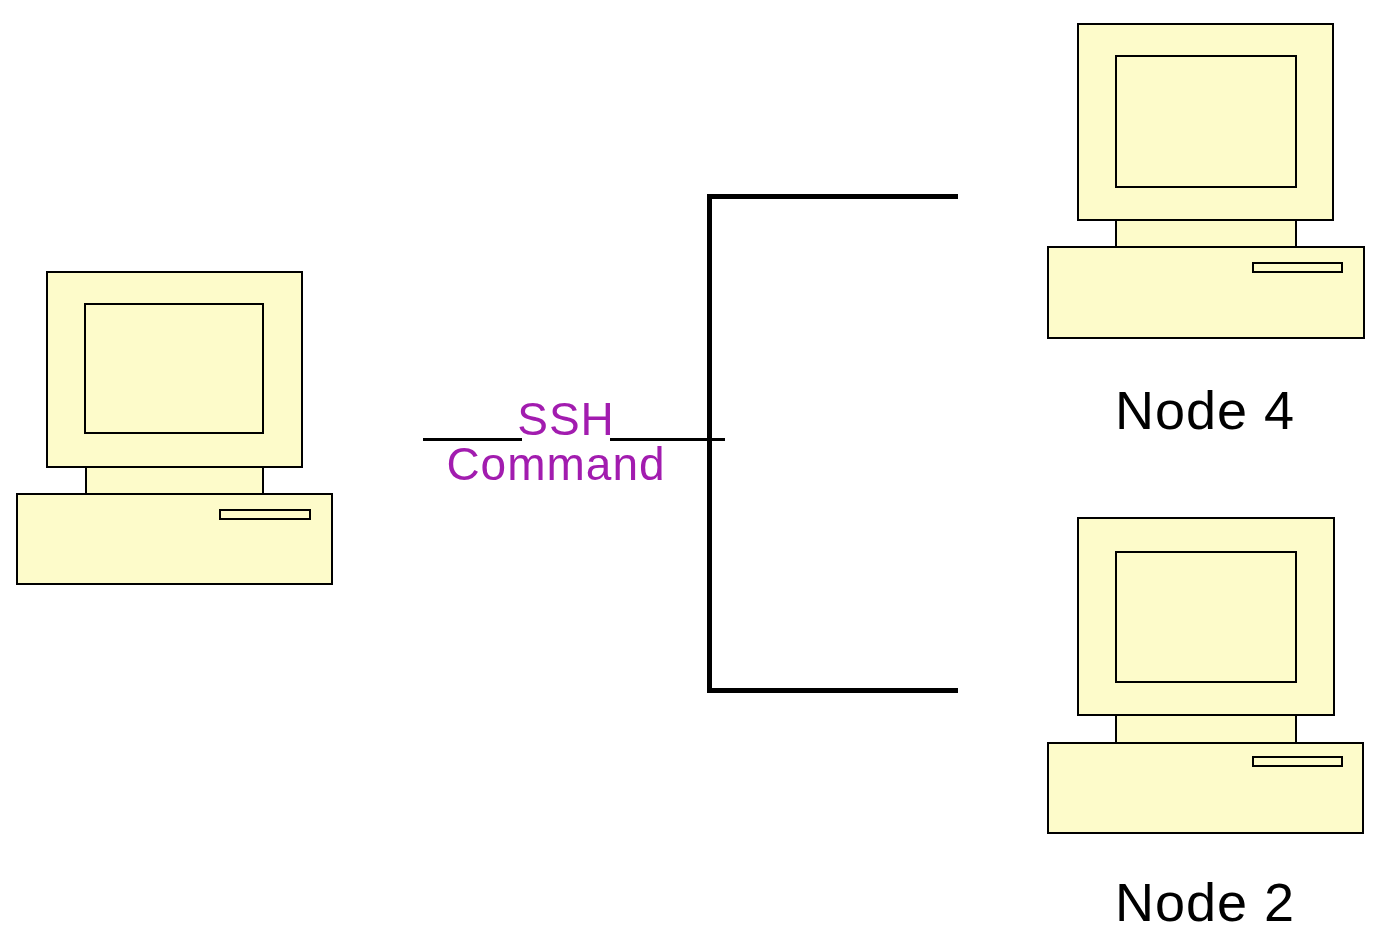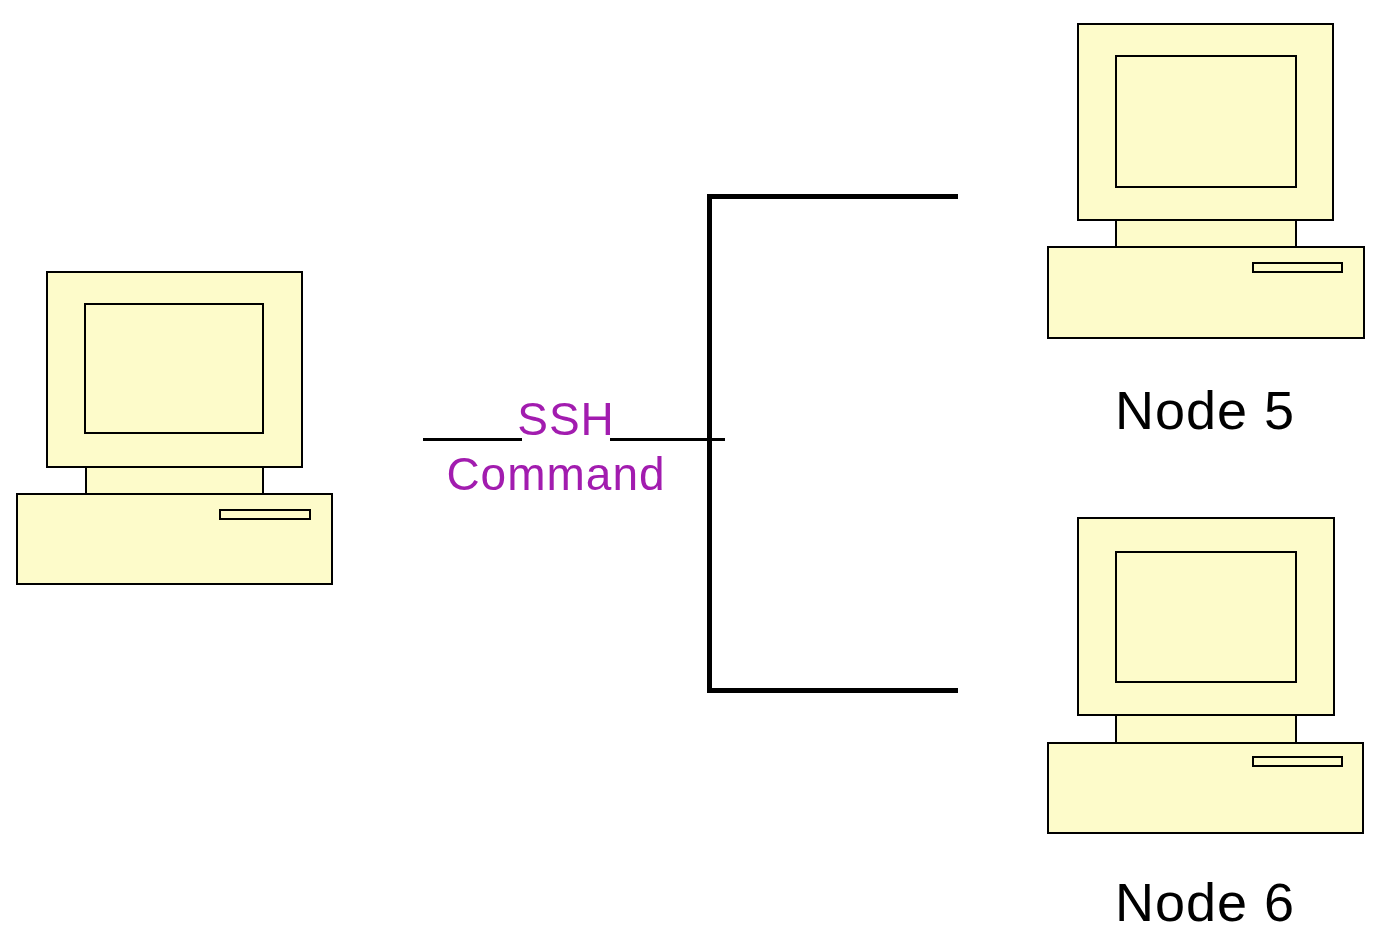--- a/index.html
+++ b/index.html
@@ -80,21 +80,21 @@
     position: absolute;
     color: #a21caf;
     font-size: 46px;
     font-weight: 400;
     letter-spacing: 1px;
     white-space: nowrap;
     transform: translateX(-50%);
     line-height: 1;
   }
   .ssh-text     { left: 566px; top: 396px; }
-  .command-text { left: 556px; top: 451px; text-align: right; }
+  .command-text { left: 556px; top: 441px; text-align: right; }
 </style>
 </head>
 <body>
 
 <div class="stage">
 
   <div>
     <div class="part monitor m-monitor"></div>
     <div class="part screen  m-screen"></div>
     <div class="part neck    m-neck"></div>
@@ -102,30 +102,30 @@
     <div class="part slot    m-slot"></div>
   </div>
 
   <div>
     <div class="part monitor n1-monitor"></div>
     <div class="part screen  n1-screen"></div>
     <div class="part neck    n1-neck"></div>
     <div class="part base    n1-base"></div>
     <div class="part slot    n1-slot"></div>
   </div>
-  <div class="label node1-label">Node 5</div>
+  <div class="label node1-label">Node 4</div>
 
   <div>
     <div class="part monitor n2-monitor"></div>
     <div class="part screen  n2-screen"></div>
     <div class="part neck    n2-neck"></div>
     <div class="part base    n2-base"></div>
     <div class="part slot    n2-slot"></div>
   </div>
-  <div class="label node2-label">Node 6</div>
+  <div class="label node2-label">Node 2</div>
 
   <div class="line bracket-v"></div>
   <div class="line bracket-top"></div>
   <div class="line bracket-bottom"></div>
   <div class="line ssh-line-left"></div>
   <div class="line ssh-line-right"></div>
 
   <div class="edge-label ssh-text">SSH</div>
   <div class="edge-label command-text">Command</div>
 

